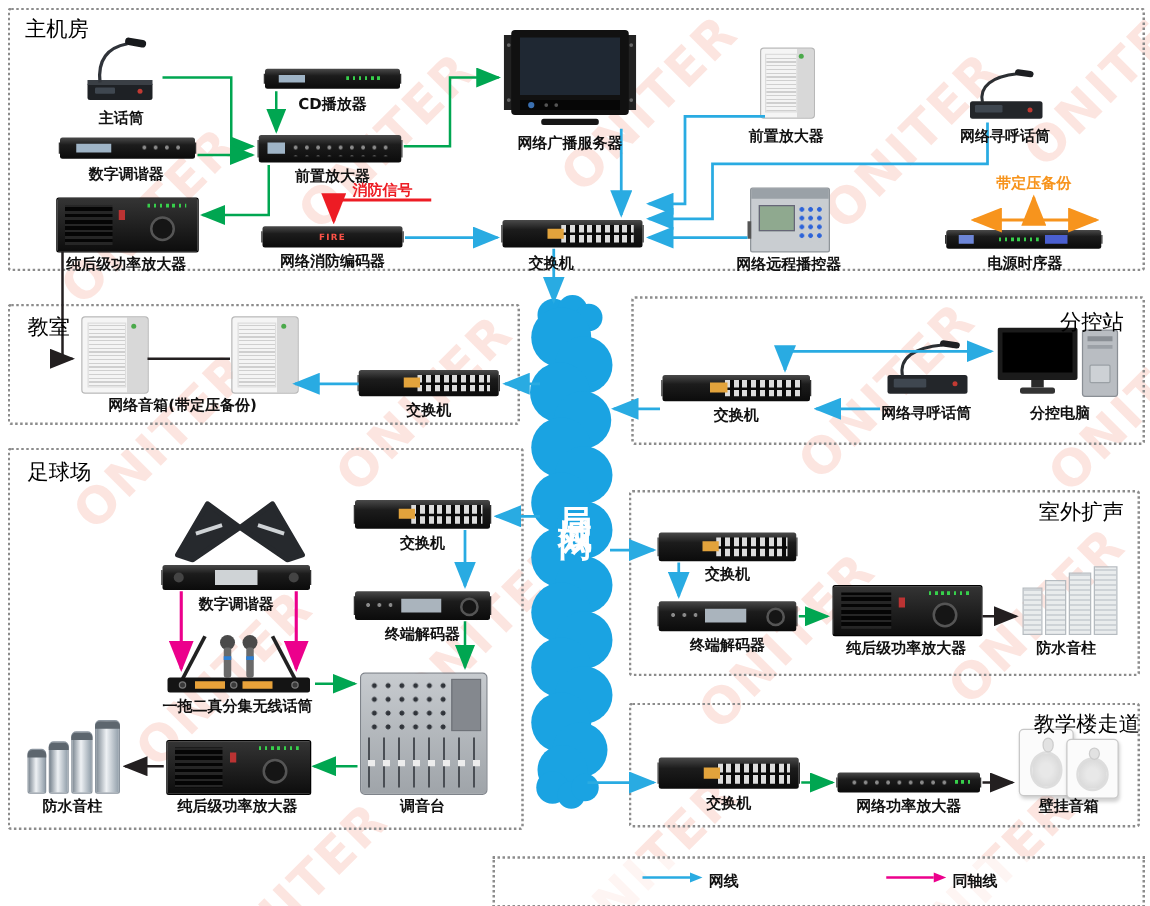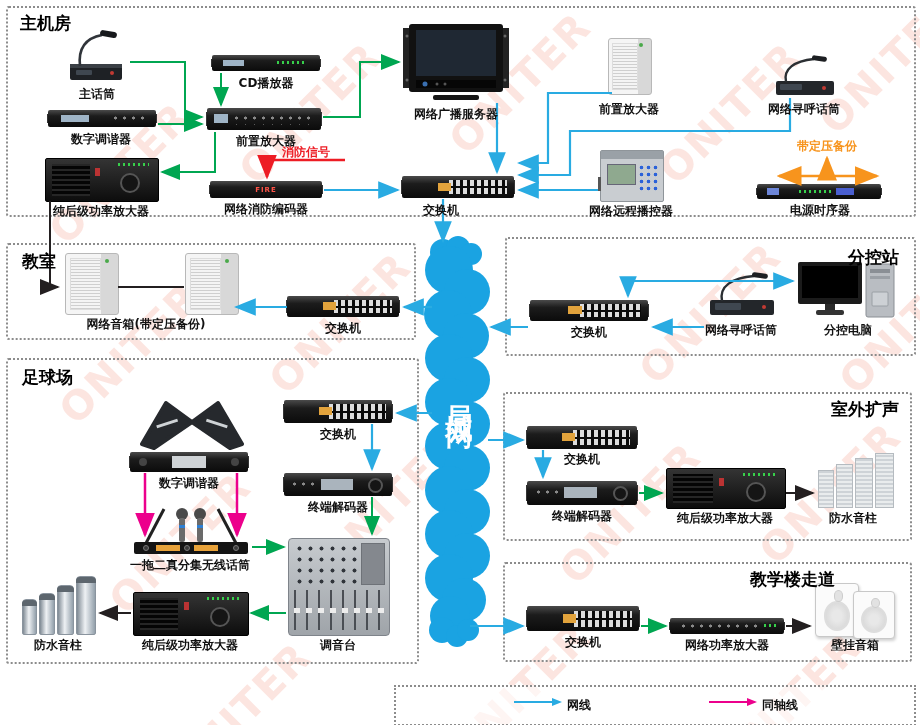--- a/index.html
+++ b/index.html
@@ -3,21 +3,21 @@
 <meta charset="utf-8">
 <style>
   html,body{margin:0;padding:0;background:#fff;}
   #canvas{position:relative;width:920px;height:725px;background:#fff;overflow:hidden;
           font-family:"DejaVu Sans",sans-serif;}
   
   .wm{position:absolute;font:bold 40px "DejaVu Sans",sans-serif;color:rgba(238,92,60,.16);
       transform:rotate(-45deg);letter-spacing:2px;z-index:1;pointer-events:none;}
   
   .zone{position:absolute;border:2px dotted #8c8c8c;border-radius:3px;z-index:2;}
-  .zt{position:absolute;font-weight:bold;font-size:17px;color:#000;z-index:6;white-space:nowrap;}
+  .zt{position:absolute;font-weight:normal;font-size:17px;color:#000;z-index:6;white-space:nowrap;}
   
   .lbl{position:absolute;font:600 12px "DejaVu Sans",sans-serif;color:#111;white-space:nowrap;
        transform:translateX(-50%);z-index:6;}
   .lbl.red{color:#ed1c24;font-weight:bold;}
   .lbl.orange{color:#f7941d;font-weight:bold;}
   
   #overlay{position:absolute;left:0;top:0;z-index:5;pointer-events:none;}
   
   .cloud-label{position:absolute;left:443px;top:384px;z-index:6;writing-mode:vertical-rl;
     font-weight:bold;font-size:27px;color:#fff;letter-spacing:9px;line-height:32px;}
@@ -111,21 +111,21 @@
   <div class="zone" style="left:505px;top:237px;width:407px;height:115px"></div>
   <div class="zone" style="left:6px;top:358px;width:409px;height:302px"></div>
   <div class="zone" style="left:503px;top:392px;width:405px;height:145px"></div>
   <div class="zone" style="left:503px;top:562px;width:405px;height:96px"></div>
 
   <div class="zt" style="left:20px;top:12px">主机房</div>
   <div class="zt" style="left:22px;top:250px">教室</div>
   <div class="zt" style="left:848px;top:246px">分控站</div>
   <div class="zt" style="left:22px;top:366px">足球场</div>
   <div class="zt" style="left:831px;top:398px">室外扩声</div>
-  <div class="zt" style="left:750px;top:568px">教学楼走道</div>
+  <div class="zt" style="left:827px;top:568px">教学楼走道</div>
 
   <div class="dev" style="left:68px;top:26px;width:60px;height:58px">
     <svg width="60" height="58" viewBox="0 0 60 58">
       <rect x="2" y="40" width="52" height="14" rx="2" fill="#1e2125"></rect>
       <rect x="2" y="38" width="52" height="4" fill="#3a3f45"></rect>
       <rect x="8" y="44" width="16" height="5" rx="1" fill="#3f4750"></rect>
       <circle cx="44" cy="47" r="2" fill="#c23a33"></circle>
       <path d="M12 40 C10 22, 18 12, 34 9" stroke="#30343a" stroke-width="2.6" fill="none"></path>
       <rect x="32" y="5" width="17" height="6" rx="3" fill="#17191c" transform="rotate(10 40 8)"></rect>
     </svg>

